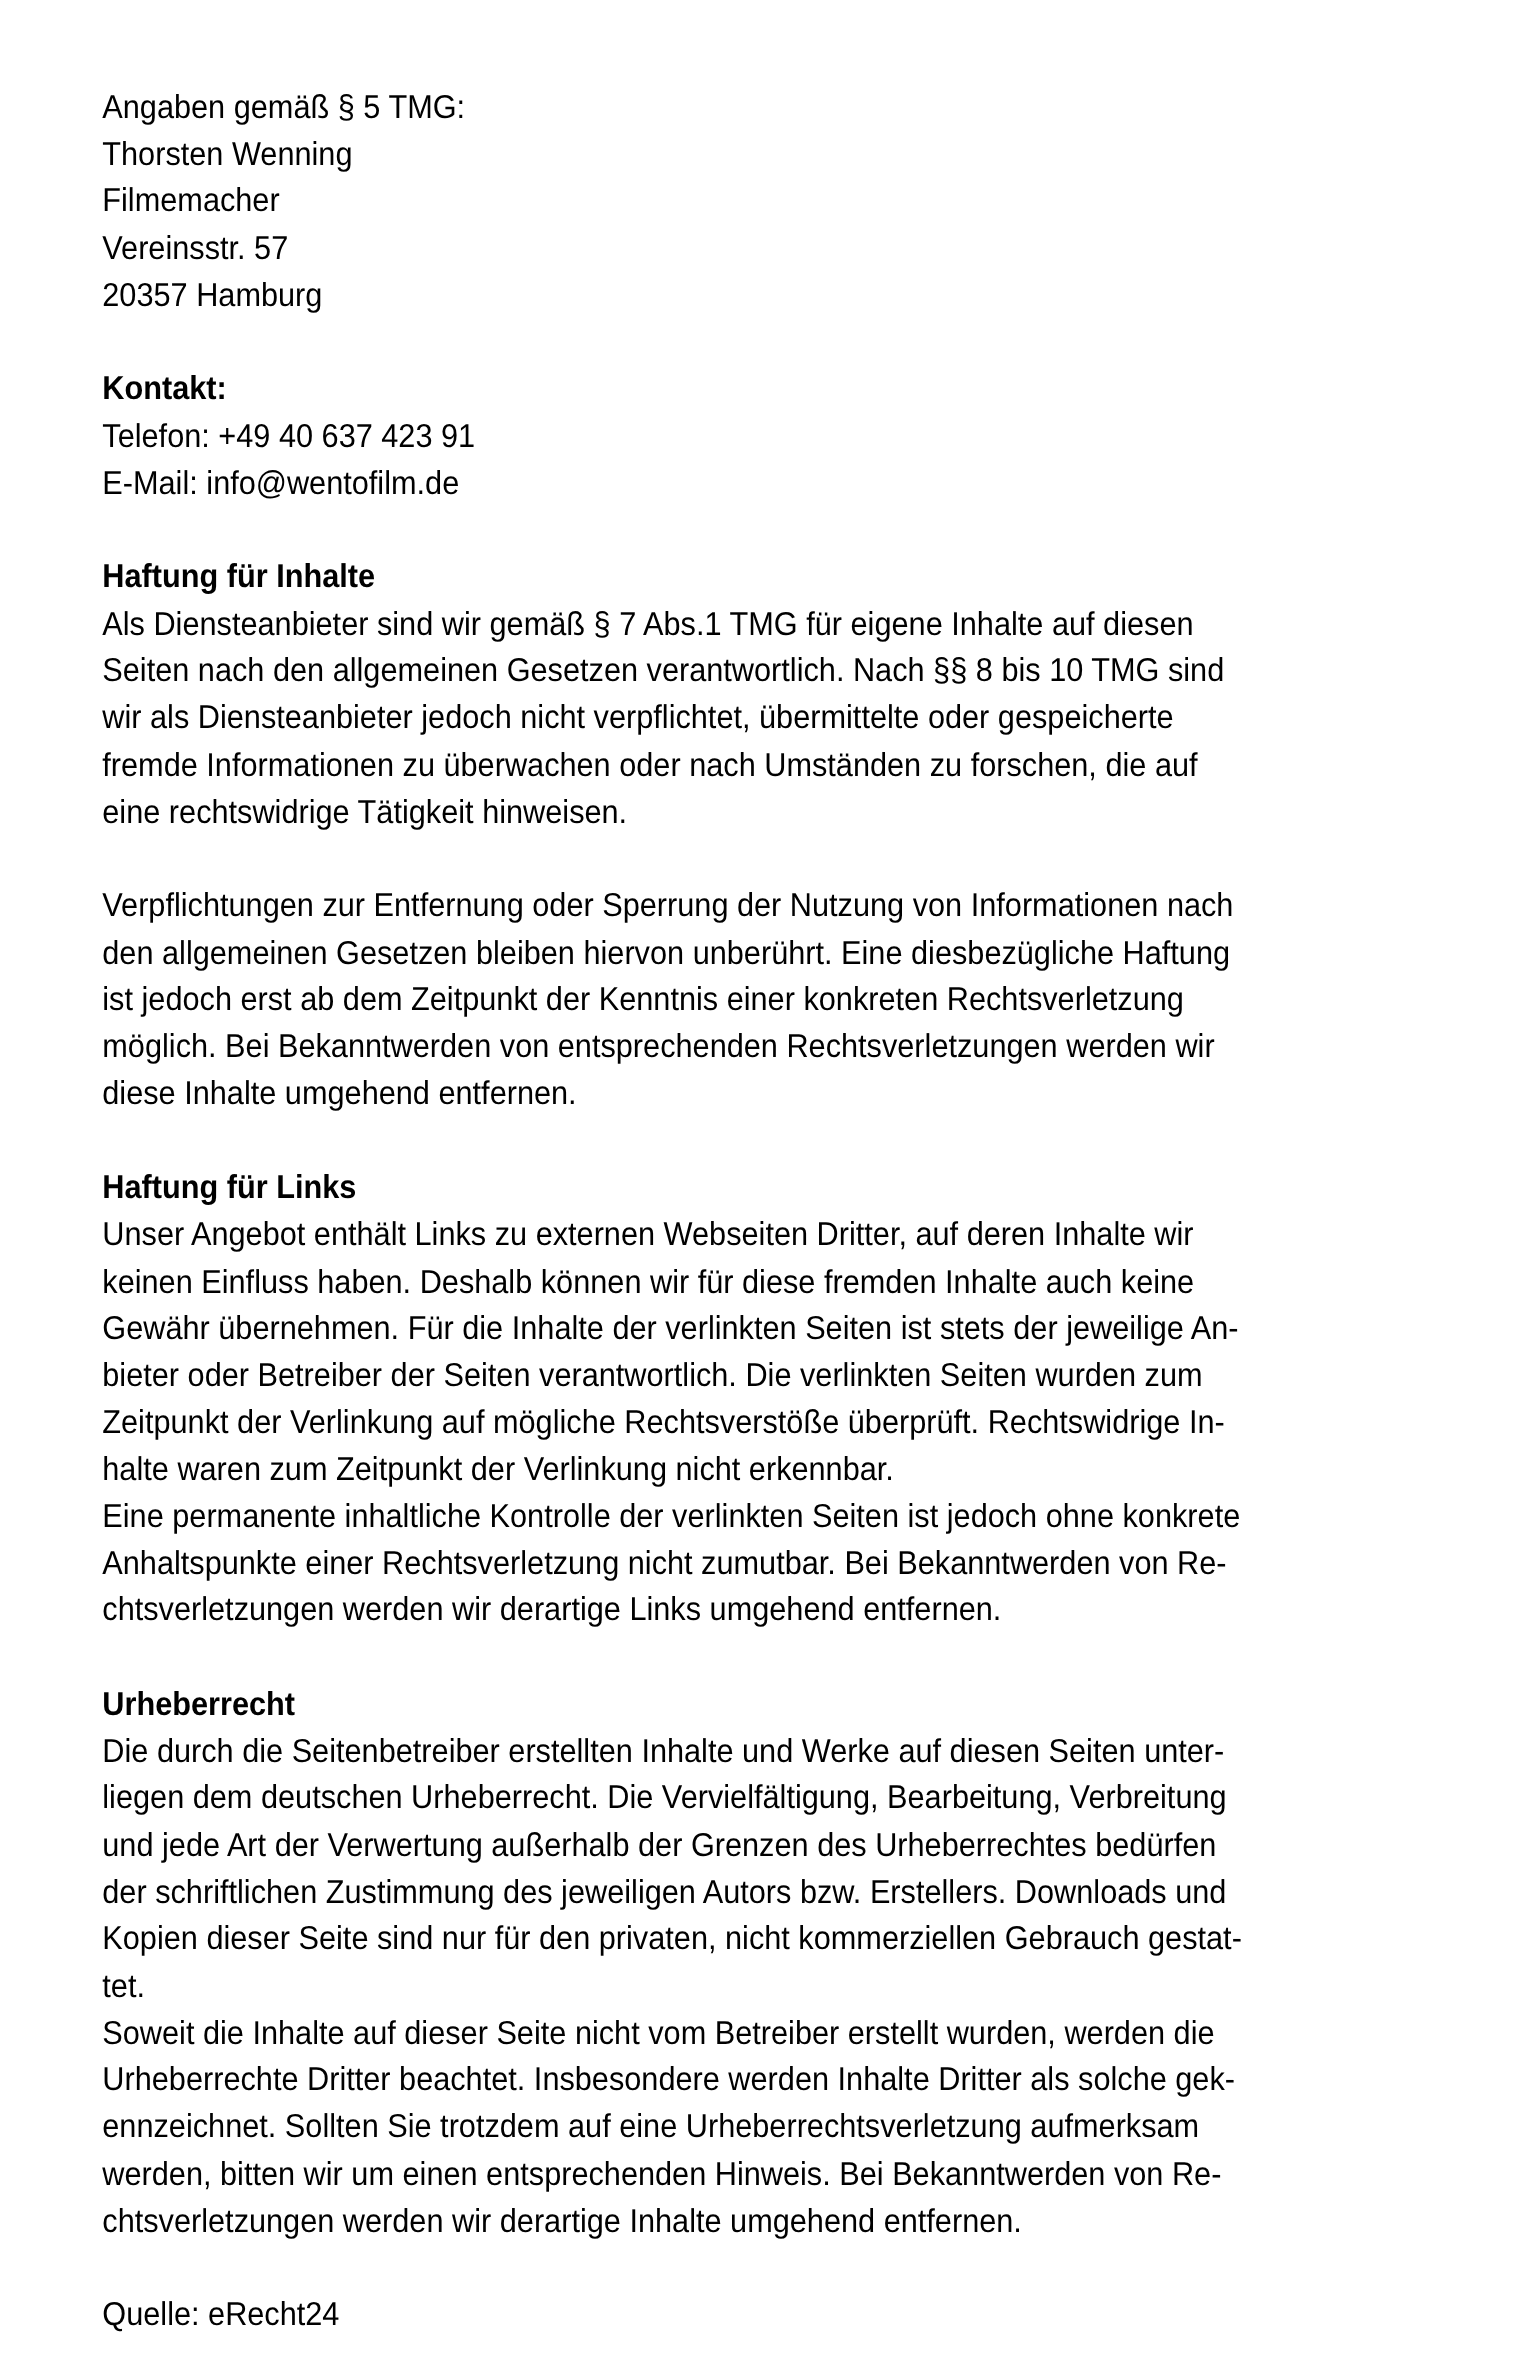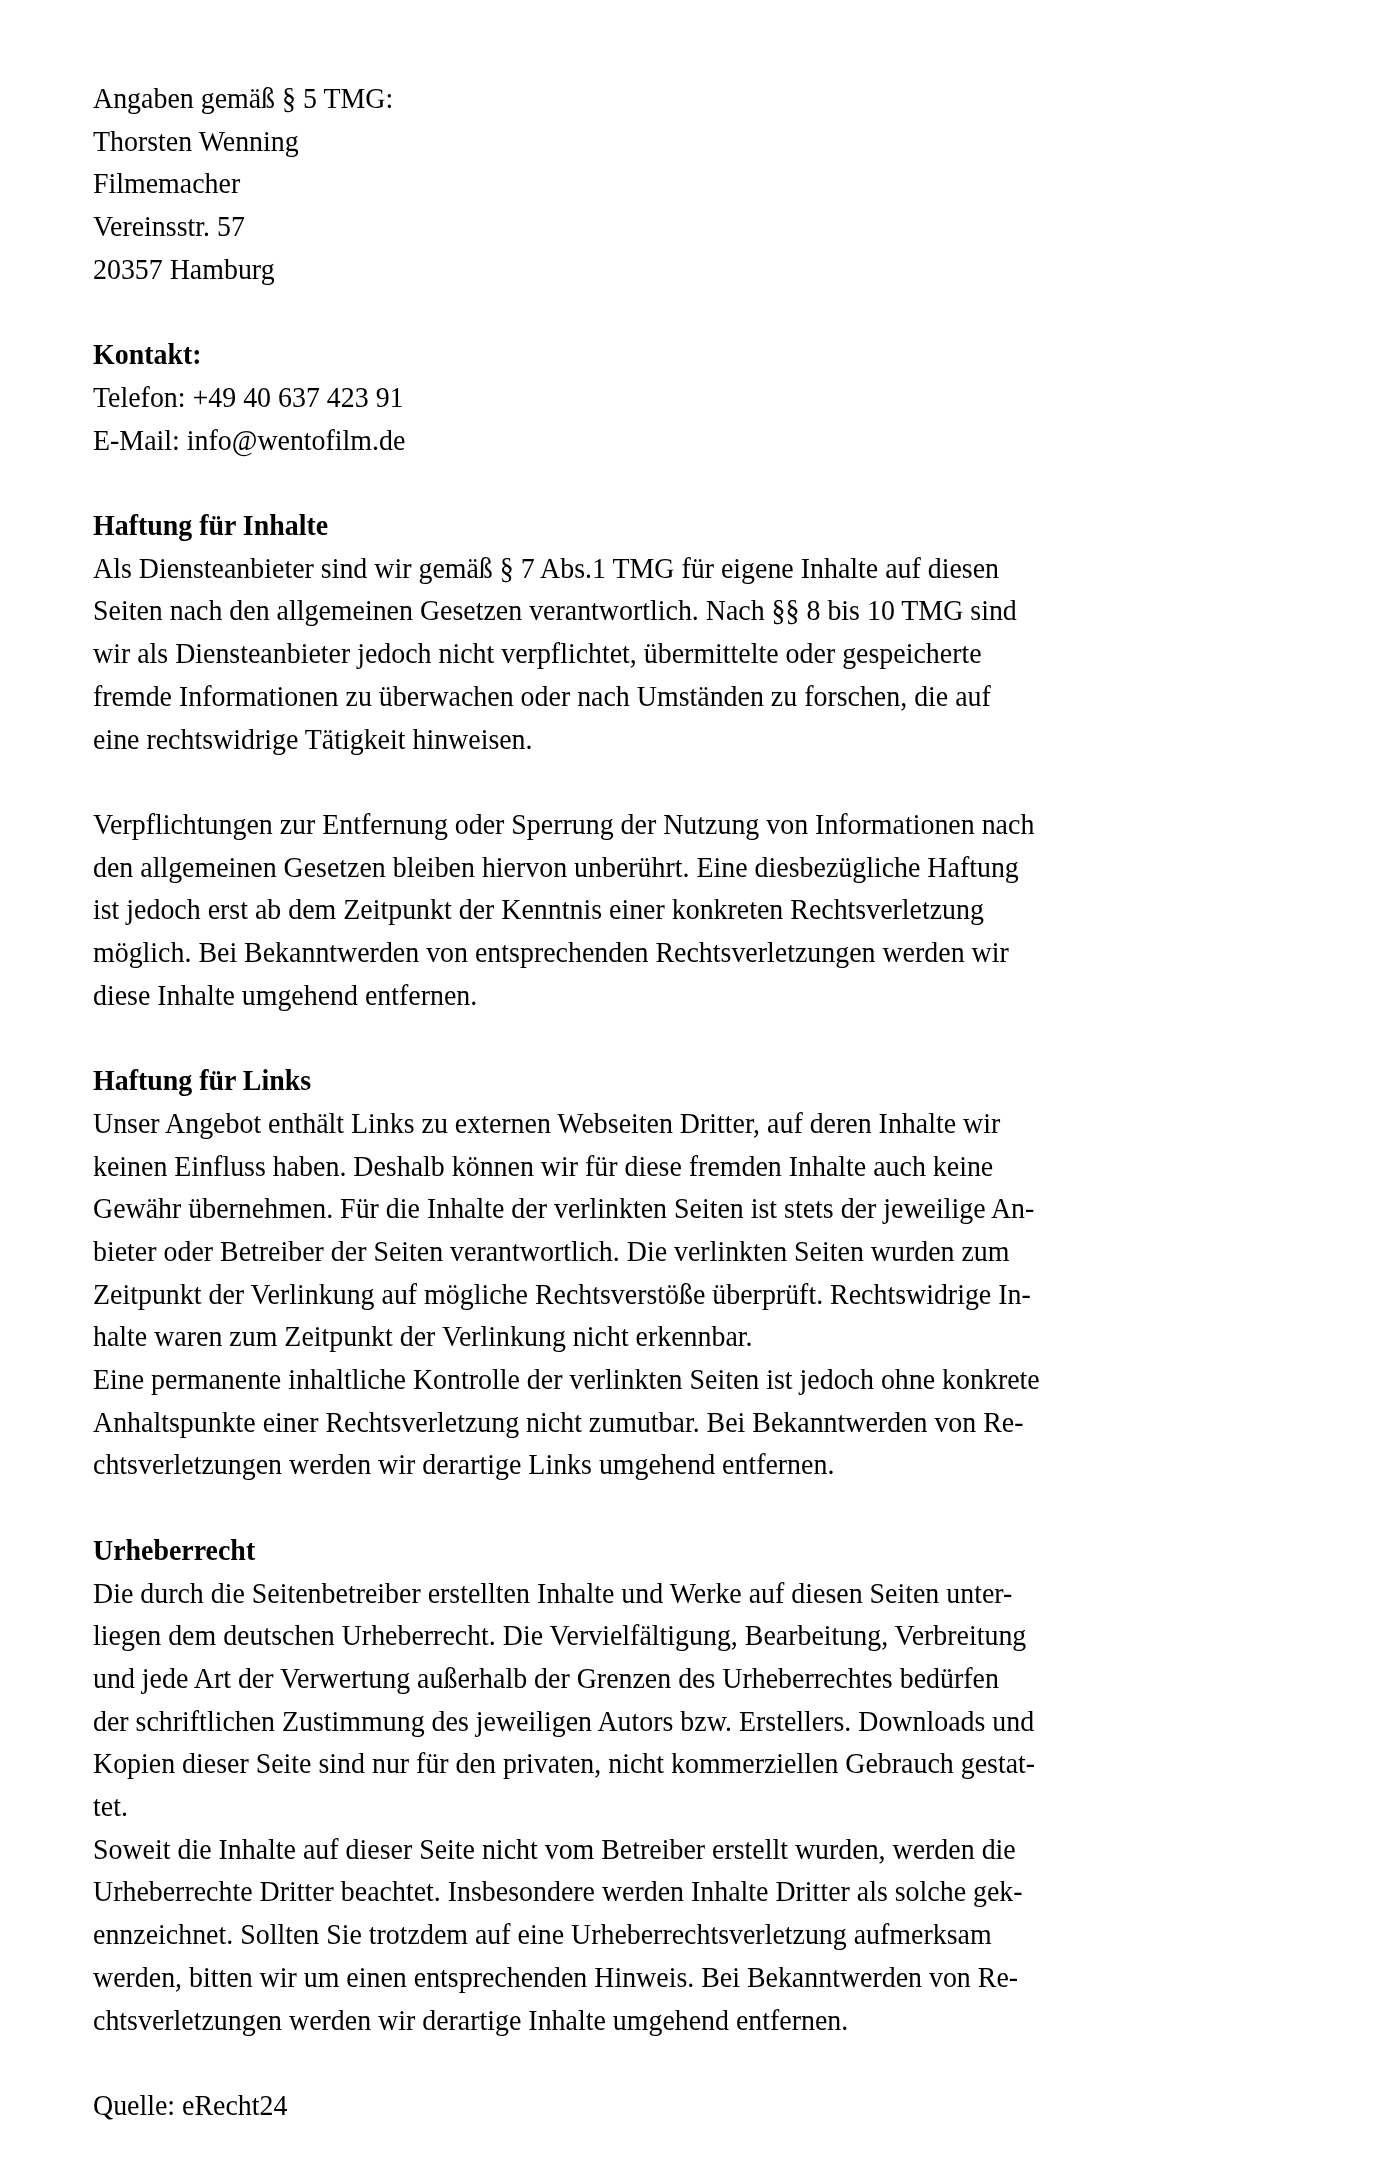--- a/index.html
+++ b/index.html
@@ -11,21 +11,20 @@
     height: 2160px;
     background: #ffffff;
     overflow: hidden;
     font-family: "Liberation Sans", sans-serif;
     font-size: 30px;
     line-height: 42.7px;
     color: #000000;
   }
   .page {
     padding: 77px 0 0 93px;
-    font-family: Liberation Serif, serif;
   }
   
   .hscale {
     transform: scaleX(0.93);
     transform-origin: 0 0;
     width: 1360px;
   }
   .block {
     margin: 0 0 42.7px 0;
   }

